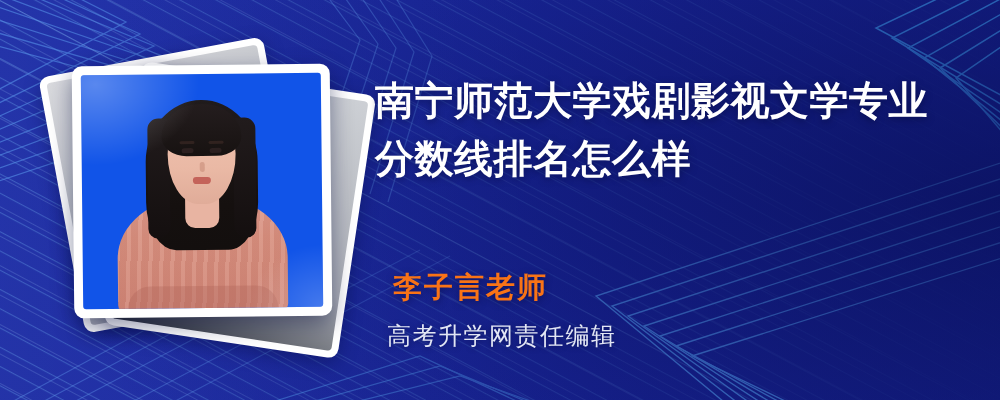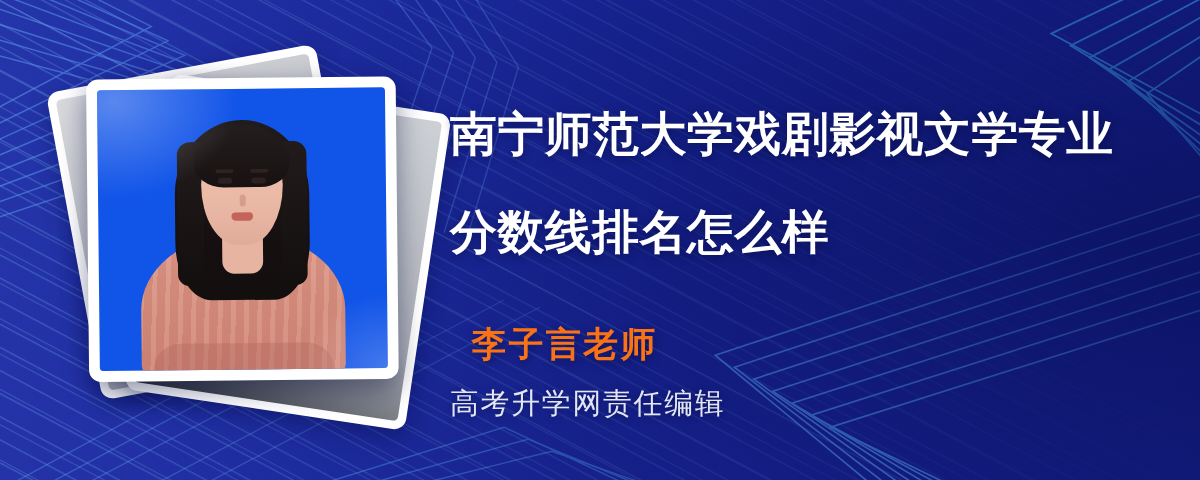--- a/index.html
+++ b/index.html
@@ -241,40 +241,40 @@
   }
   .headline {
     position: absolute;
     top: 72px;
     left: 0;
     width: 585px;
     margin: 0;
     color: #ffffff;
     font-size: 39px;
     font-weight: 700;
-    line-height: 82px;
+    line-height: 58px;
     letter-spacing: 0.5px;
     text-shadow: 0 2px 7px rgba(3,8,50,0.5);
     word-break: break-all;
   }
   .byline {
     position: absolute;
     top: 268px;
     left: 18px;
     margin: 0;
     color: #f97316;
     font-size: 29px;
     font-weight: 700;
     letter-spacing: 2px;
     text-shadow: 0 2px 7px rgba(3,8,50,0.5);
   }
   .byrole {
     position: absolute;
     top: 320px;
-    left: 0px;
+    left: 12px;
     margin: 0;
     color: #e2e6f4;
     font-size: 24px;
     font-weight: 400;
     letter-spacing: 1.5px;
     text-shadow: 0 1px 5px rgba(3,8,50,0.5);
   }
 </style>
 </head>
 <body>

